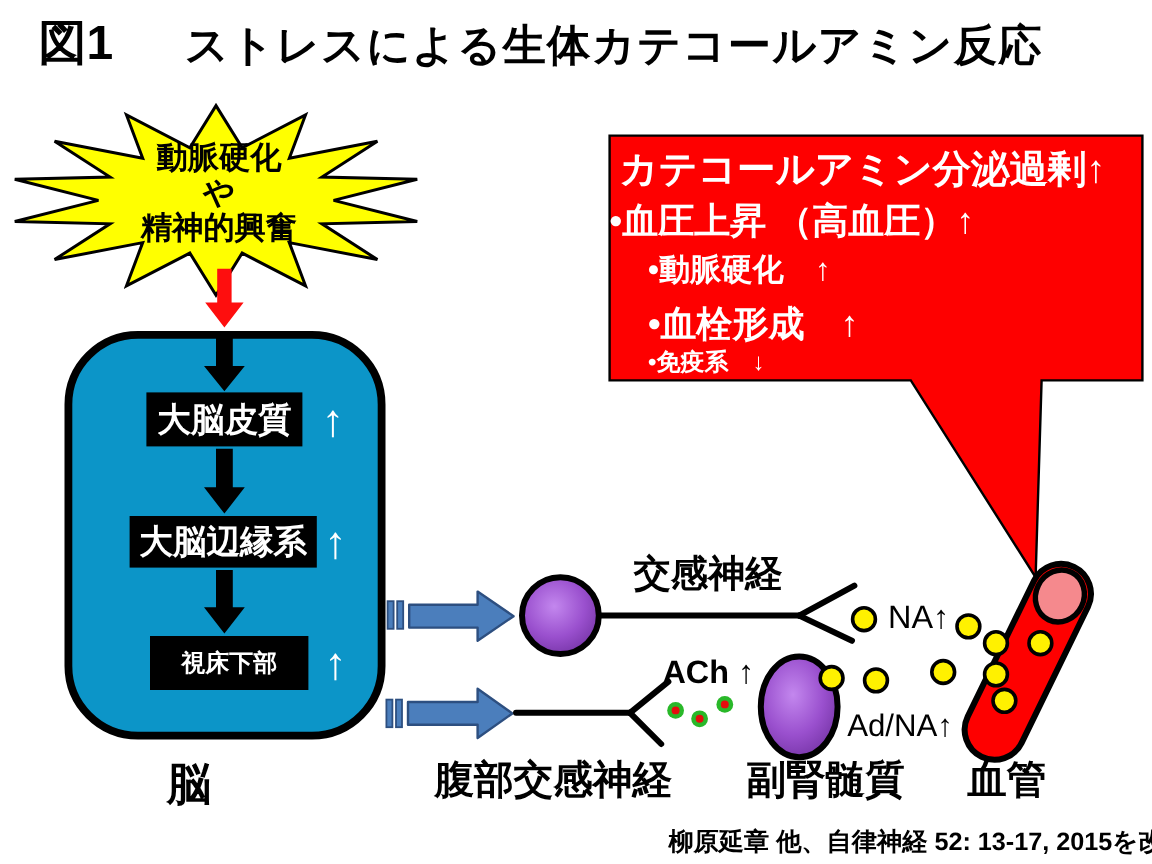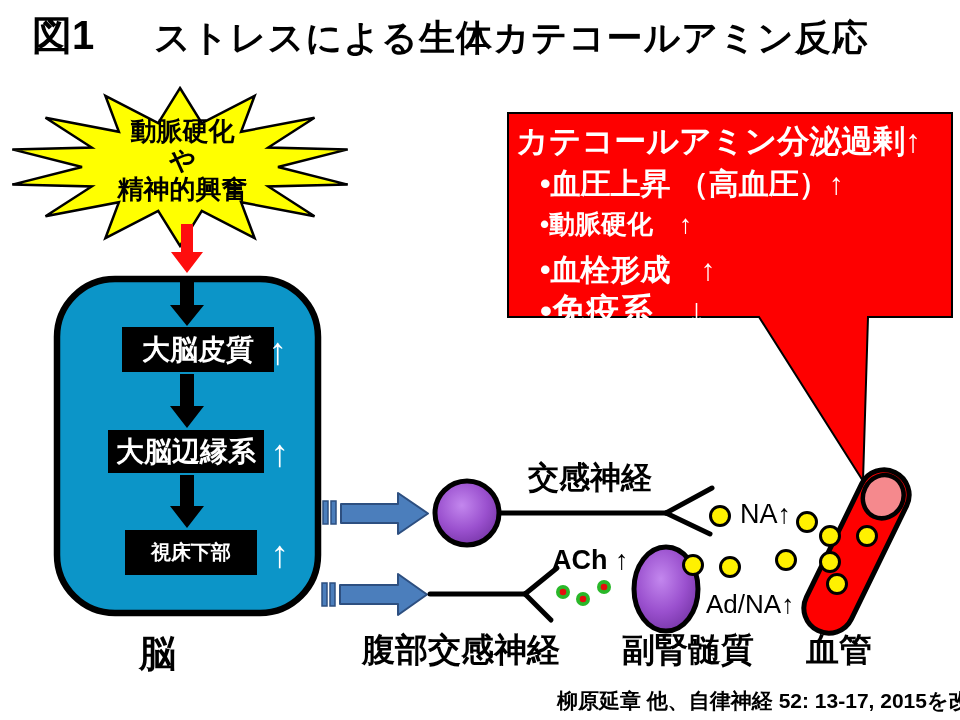--- a/index.html
+++ b/index.html
@@ -103,36 +103,36 @@
 
 <div class="txt" style="left:32px;top:8px;font-size:40px;">図1</div>
 <div class="txt" style="left:154px;top:14px;font-size:36px;letter-spacing:1px;">ストレスによる生体カテコールアミン反応</div>
 
 <div class="burst-text">
   <div>動脈硬化</div>
   <div>や</div>
   <div>精神的興奮</div>
 </div>
 
-<div class="blackbox" style="left:122px;top:327px;width:152px;height:45px;font-size:28px;">大脳皮質</div>
+<div class="blackbox" style="left:122px;top:327px;width:130px;height:45px;font-size:28px;">大脳皮質</div>
 <div class="uparrow" style="left:268px;top:332px;font-size:38px;">↑</div>
 
 <div class="blackbox" style="left:108px;top:430px;width:156px;height:43px;font-size:28px;">大脳辺縁系</div>
 <div class="uparrow" style="left:270px;top:434px;font-size:38px;">↑</div>
 
 <div class="blackbox" style="left:125px;top:530px;width:132px;height:45px;font-size:20px;">視床下部</div>
 <div class="uparrow" style="left:270px;top:535px;font-size:38px;">↑</div>
 
 <div class="txt" style="left:139px;top:629px;font-size:37px;">脳</div>
 
 <div class="callout-line" style="left:516px;top:120px;font-size:32px;">カテコールアミン分泌過剰↑</div>
-<div class="callout-line" style="left:540px;top:164px;font-size:30px;">•血圧上昇 （高血圧）↑</div>
+<div class="callout-line" style="left:508px;top:164px;font-size:30px;">•血圧上昇 （高血圧）↑</div>
 <div class="callout-line" style="left:540px;top:207px;font-size:26px;">•動脈硬化　↑</div>
 <div class="callout-line" style="left:540px;top:250px;font-size:30px;">•血栓形成　↑</div>
-<div class="callout-line" style="left:540px;top:288px;font-size:34px;">•免疫系　↓</div>
+<div class="callout-line" style="left:540px;top:288px;font-size:20px;">•免疫系　↓</div>
 
 <div class="txt" style="left:528px;top:457px;font-size:31px;">交感神経</div>
 <div class="txt" style="left:552px;top:545px;font-size:27px;">ACh ↑</div>
 <div class="txt" style="left:740px;top:499px;font-size:27px;font-weight:normal;">NA↑</div>
 <div class="txt" style="left:706px;top:589px;font-size:26px;font-weight:normal;">Ad/NA↑</div>
 <div class="txt" style="left:362px;top:628px;font-size:33px;">腹部交感神経</div>
 <div class="txt" style="left:622px;top:628px;font-size:33px;">副腎髄質</div>
 <div class="txt" style="left:806px;top:628px;font-size:33px;">血管</div>
 
 <div class="txt" style="left:557px;top:687px;font-size:21px;">柳原延章 他、自律神経 52: 13-17, 2015を改変</div>

